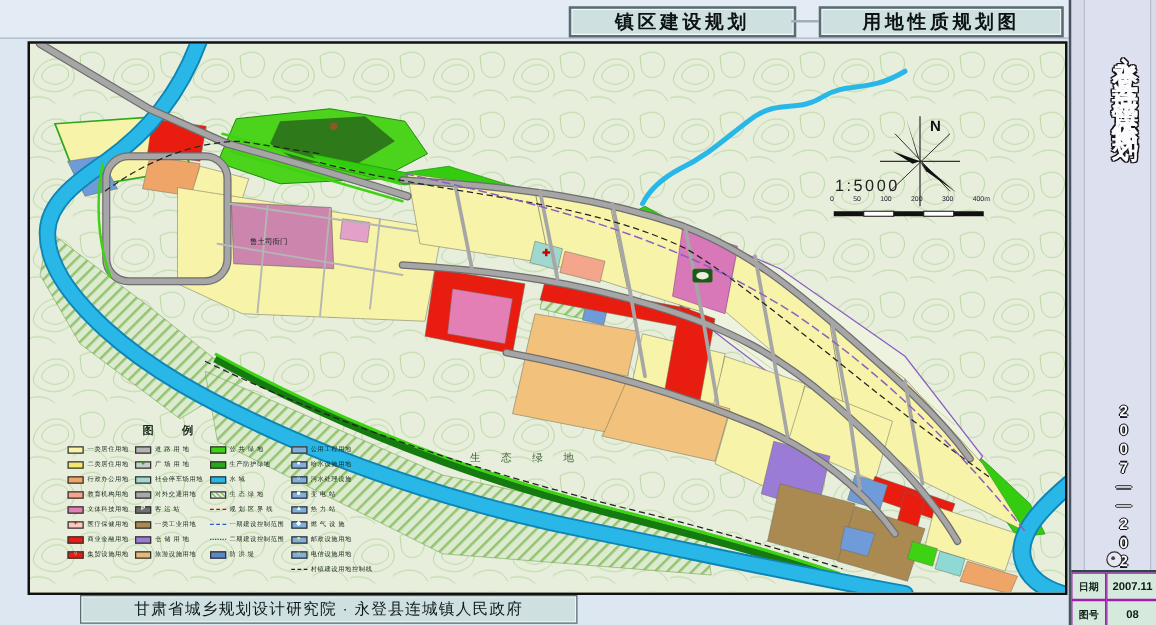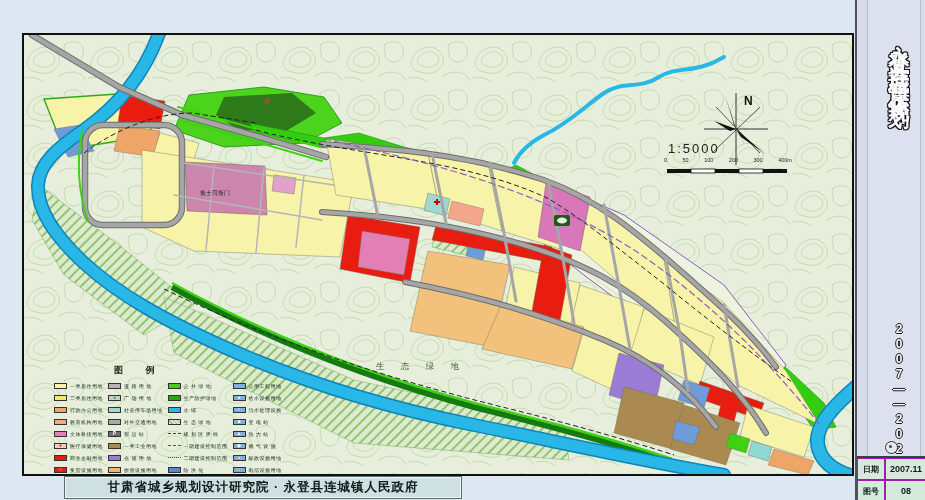--- a/index.html
+++ b/index.html
@@ -13,21 +13,21 @@
   #title-box-1{left:455px;width:178px;}
   #title-box-2{left:655px;width:192px;}
   #title-link{position:absolute;left:633px;top:16px;width:22px;height:2px;background:#9fb0b6;}
 
   
   #map{position:absolute;left:22px;top:33px;width:828px;height:439px;border:2px solid #101010;
        background:#e7efdc;overflow:hidden;}
   #map svg{display:block;}
 
   
-  #legend{position:absolute;left:30px;top:303px;width:276px;margin-top:26px;}
+  #legend{position:absolute;left:30px;top:303px;width:276px;}
   #legend-title{font-weight:bold;font-size:9px;letter-spacing:10px;color:#1c2a1c;margin:0 0 4px 60px;}
   #legend-columns{display:flex;gap:5px;}
   .legend-col{display:flex;flex-direction:column;gap:3px;}
   .legend-row{display:flex;align-items:center;gap:3px;height:9px;}
   .sw{width:13px;height:6px;border:0.5px solid #333;flex:0 0 13px;position:relative;
       display:flex;align-items:center;justify-content:center;box-sizing:border-box;}
   .sw i{font-style:normal;font-size:5px;line-height:1;font-weight:bold;}
   .sw.hatch{background:repeating-linear-gradient(45deg,#dcead0 0 2px,#8fbf6d 2px 3px);}
   .sw.ln{border:none;height:0;}
   .sw.ln.red-dash{border-top:1.6px dashed #d40000;}
@@ -61,27 +61,32 @@
                grid-template-columns:28px 42px;grid-template-rows:22px 22px;background:#d5eadd;
                border-top:2px solid #31424a;box-sizing:border-box;}
   .sheet-cell{border:1px solid #a21caf;display:flex;align-items:center;justify-content:center;
               font-size:8px;font-weight:bold;color:#101c14;box-sizing:border-box;}
   .sheet-cell.val{font-size:9px;}
 
   
   #credit-box{position:absolute;left:64px;top:476px;width:396px;height:21px;background:#cfe0e1;
               border:1.5px solid #5a6b72;box-shadow:inset 0 0 0 1px #eef6f6;
               display:flex;align-items:center;justify-content:center;
-              font-size:12.5px;font-weight:bold;color:#10181c;letter-spacing:1px;}
+              font-size:12.5px;font-weight:normal;color:#10181c;letter-spacing:1px;}
 </style>
 </head>
 <body>
 
 <div id="stage">
 
+  <div id="header">
+    <div class="title-box" id="title-box-1">镇区建设规划</div>
+    <div id="title-link"></div>
+    <div class="title-box" id="title-box-2">用地性质规划图</div>
+  </div>
 
   <div id="map">
     <svg width="828" height="439" viewBox="0 0 828 439">
       <defs>
         <pattern id="contours" width="64" height="48" patternUnits="userSpaceOnUse">
           <path d="M4,24 C10,10 28,8 34,20 C40,32 26,40 16,38 C6,36 0,32 4,24 Z" fill="none" stroke="#a3c884" stroke-width="0.6"></path>
           <path d="M10,24 C14,16 26,14 30,21 C34,28 24,34 17,32 C11,30 8,28 10,24 Z" fill="none" stroke="#a3c884" stroke-width="0.6"></path>
           <path d="M40,10 C52,2 64,10 58,22 C54,30 42,28 41,19 Z" fill="none" stroke="#a3c884" stroke-width="0.6"></path>
           <path d="M34,42 C44,34 58,36 62,46" fill="none" stroke="#a3c884" stroke-width="0.6"></path>
           <path d="M-2,44 C8,40 18,44 22,50" fill="none" stroke="#a3c884" stroke-width="0.6"></path>

